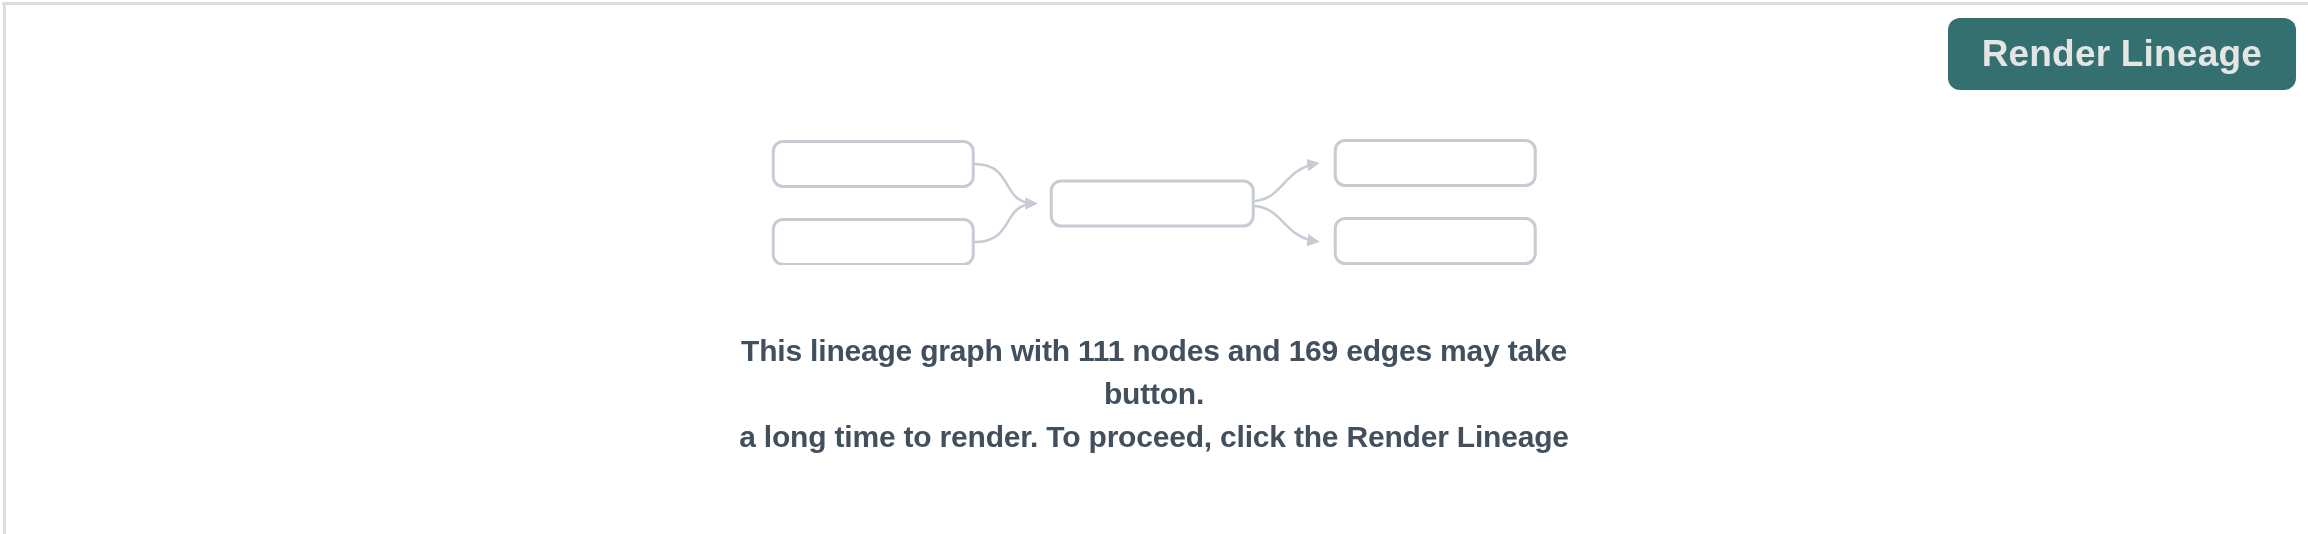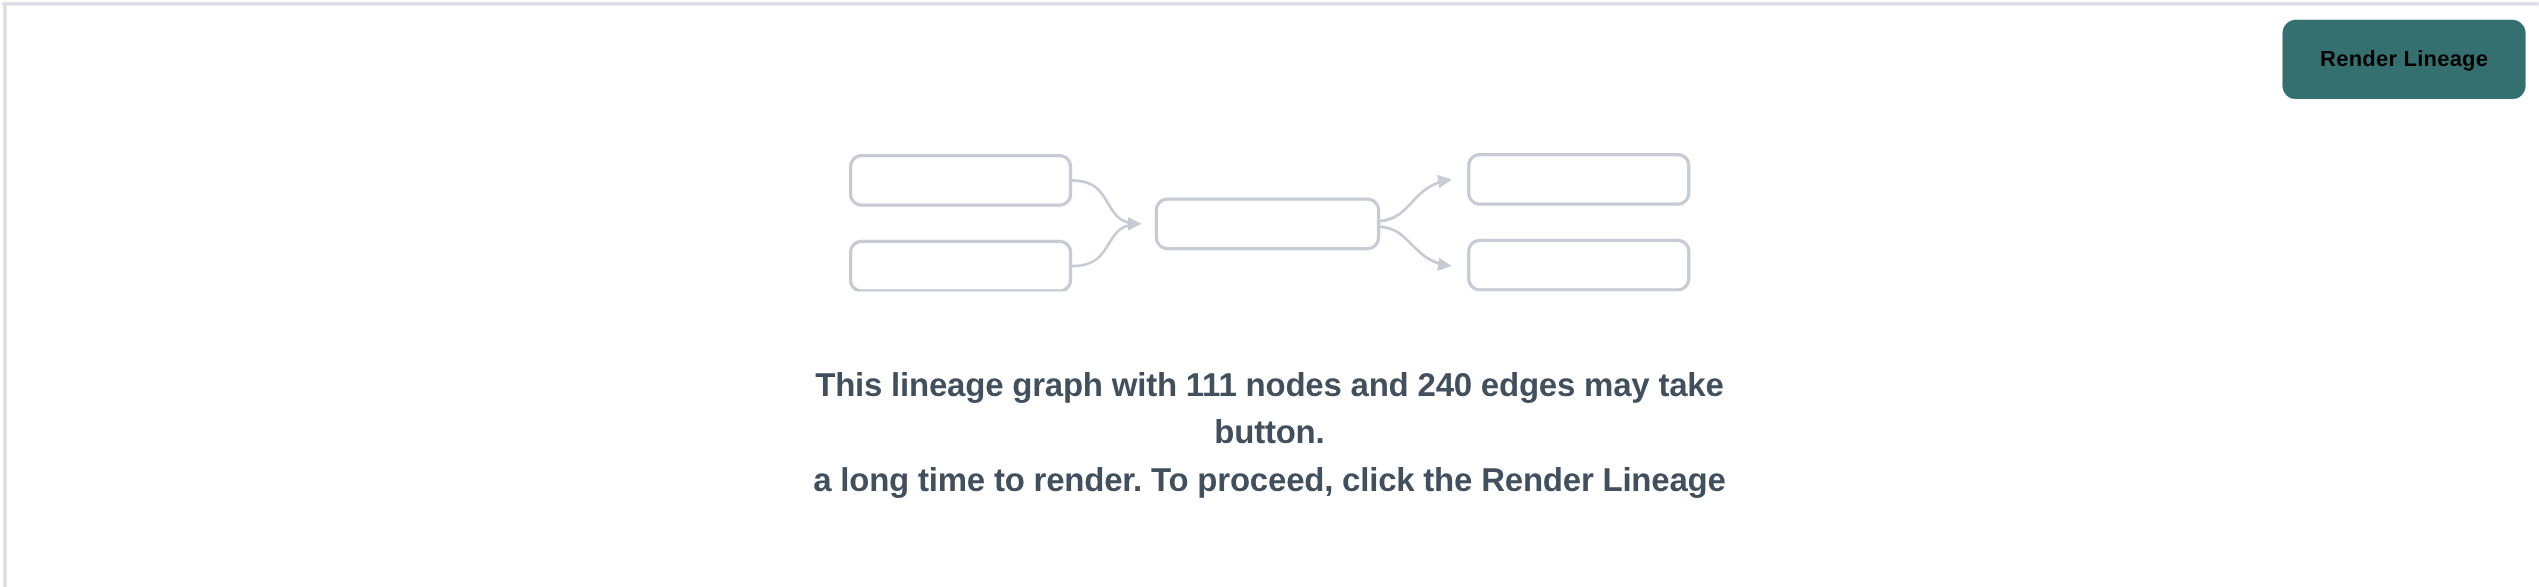--- a/index.html
+++ b/index.html
@@ -23,25 +23,25 @@
     width: 3px;
     background: #dcdce1;
   }
   .render-btn {
     position: absolute;
     top: 18px;
     right: 12px;
     height: 72px;
     padding: 0 34px;
     background: #347070;
-    color: #000000;
+    color: #e5e5e5;
     border: none;
     border-radius: 12px;
     font-family: "Liberation Sans", "DejaVu Sans", sans-serif;
-    font-size: 20px;
+    font-size: 37px;
     font-weight: 700;
     letter-spacing: 0.2px;
     cursor: pointer;
   }
   .empty-state {
     position: absolute;
     top: 139px;
     left: 50%;
     transform: translateX(-50%);
     display: flex;
@@ -87,18 +87,18 @@
     <g fill="#ffffff" stroke="#c7cbd4" stroke-width="3">
       <rect x="2" y="2.5" width="200" height="45" rx="10"></rect>
       <rect x="2" y="80.5" width="200" height="45" rx="10"></rect>
       <rect x="280" y="42" width="202" height="45" rx="10"></rect>
       <rect x="564" y="1.5" width="200" height="45" rx="10"></rect>
       <rect x="564" y="79.5" width="200" height="45" rx="10"></rect>
     </g>
   </svg>
 
   <div class="warning-message">
-    <div>This lineage graph with 111 nodes and 240 edges may take</div>
+    <div>This lineage graph with 111 nodes and 169 edges may take</div>
     <div>button.</div>
     <div>a long time to render. To proceed, click the Render Lineage</div>
   </div>
 
 </div>
 
 </body></html>

